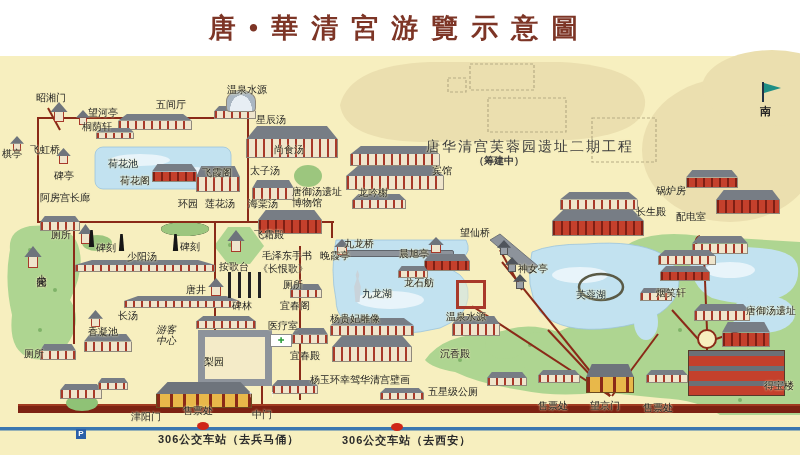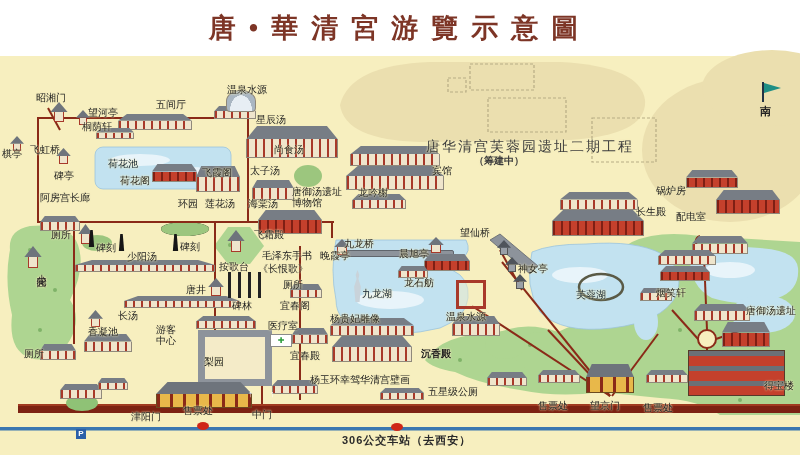--- a/index.html
+++ b/index.html
@@ -426,39 +426,40 @@
     <span class="lbl " style="left: 399px; top: 248px;">晨旭亭</span>
     <span class="lbl " style="left: 460px; top: 227px;">望仙桥</span>
     <span class="lbl " style="left: 404px; top: 277px;">龙石舫</span>
     <span class="lbl water" style="left: 362px; top: 288px;">九龙湖</span>
     <span class="lbl " style="left: 330px; top: 313px;">杨贵妃雕像</span>
     <span class="lbl " style="left: 446px; top: 311px;">温泉水源</span>
     <span class="lbl " style="left: 518px; top: 263px;">神女亭</span>
     <span class="lbl water" style="left: 576px; top: 289px;">芙蓉湖</span>
     <span class="lbl " style="left: 656px; top: 287px;">烟笑轩</span>
     <span class="lbl " style="left: 746px; top: 305px;">唐御汤遗址</span>
-    <span class="lbl " style="left: 421px; top: 348px; font-weight: bold;">沉香殿</span>
+    <span class="lbl " style="left: 440px; top: 348px;">沉香殿</span>
     <span class="lbl " style="left: 310px; top: 374px;">杨玉环幸驾华清宫壁画</span>
     <span class="lbl " style="left: 428px; top: 386px;">五星级公厕</span>
     <span class="lbl " style="left: 764px; top: 380px;">得宝楼</span>
-    <span class="lbl " style="left: 156px; top: 324px;">游客
+    <span class="lbl " style="left: 156px; top: 324px; font-style: italic;">游客
 中心</span>
     <span class="lbl " style="left: 204px; top: 356px;">梨园</span>
     <span class="lbl " style="left: 118px; top: 310px;">长汤</span>
     <span class="lbl " style="left: 88px; top: 326px;">香凝池</span>
     <span class="lbl " style="left: 24px; top: 348px;">厕所</span>
     <span class="lbl " style="left: 183px; top: 405px;">售票处</span>
     <span class="lbl " style="left: 131px; top: 411px;">津阳门</span>
     <span class="lbl " style="left: 252px; top: 409px;">中门</span>
     <span class="lbl " style="left: 538px; top: 400px;">售票处</span>
     <span class="lbl " style="left: 590px; top: 400px;">望京门</span>
     <span class="lbl " style="left: 643px; top: 402px;">售票处</span>
     <span class="lbl arrow" style="left: 248px; top: 389px;">↑</span>
     <span class="lbl arrow" style="left: 270px; top: 389px;">↑</span>
     <div class="busdot" style="left: 197px; top: 422px;"></div>
+    <span class="lbl bus" style="left: 158px; top: 434px;">306公交车站（去兵马俑）</span>
     <div class="busdot" style="left: 391px; top: 423px;"></div>
     <span class="lbl bus" style="left: 342px; top: 435px;">306公交车站（去西安）</span>
     <div class="parking" style="left: 76px; top: 429px;">P</div>
   </div>
 
 <div class="compass">
   <span class="pole"></span>
   <span class="pennant"></span>
   <span class="dir">南</span>
 </div>

